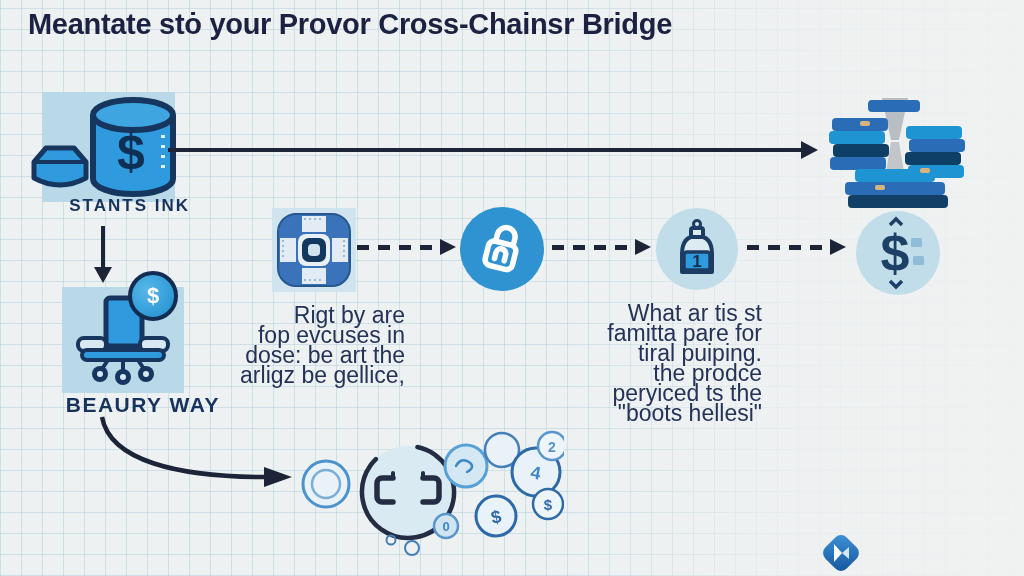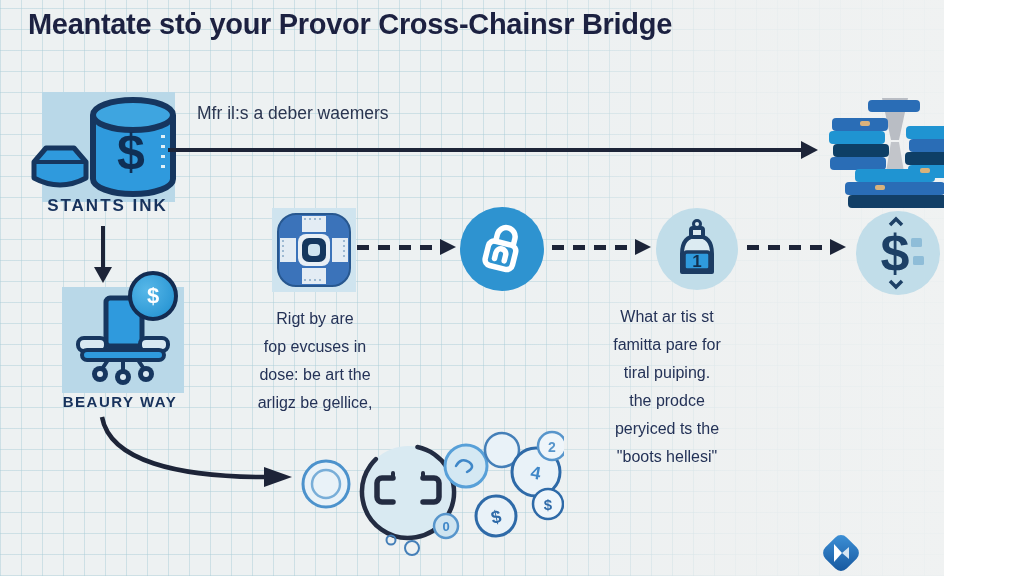--- a/index.html
+++ b/index.html
@@ -1,59 +1,58 @@
 <!DOCTYPE html>
 <html><head>
 <meta charset="utf-8">
 <style>
   html,body{margin:0;padding:0;}
   #canvas{
-    position:relative;width:908px;height:576px;overflow:hidden;
+    position:relative;width:1024px;height:576px;overflow:hidden;
     font-family:"Liberation Sans","DejaVu Sans",sans-serif;
     background-color:#edf1f2;
     background-image:
       linear-gradient(90deg, rgba(237,241,242,0) 55%, rgba(239,241,241,0.8) 78%, rgba(240,242,242,0.9) 100%),
       repeating-linear-gradient(0deg, rgba(167,203,214,0.45) 0 1px, transparent 1px 21px),
       repeating-linear-gradient(90deg, rgba(167,203,214,0.45) 0 1px, transparent 1px 21px);
-    padding-left: 36px;
   }
   .abs{position:absolute;}
   .title{
     left:28px;top:8px;width:760px;
     font-size:29px;font-weight:800;color:#1c2141;letter-spacing:-0.3px;
   }
   .annotation{
     left:197px;top:103px;font-size:17.5px;color:#2a3550;
   }
   .panel{background:#b9d8e8;}
   .node-label{
-    font-weight:800;color:#17325c;text-align:center;letter-spacing:2px;font-size:17px;
-  }
-  .node-label.big{font-size:15px;letter-spacing:1.5px;}
+    font-weight:800;color:#17325c;text-align:right;letter-spacing:2px;font-size:17px;
+  }
+  .node-label.big{font-size:21px;letter-spacing:1.5px;}
   
   .h-arrow{height:4px;background:#1d2438;}
   .h-arrow::after{
     content:"";position:absolute;right:-16px;top:-7px;
     border-left:17px solid #1d2438;border-top:9px solid transparent;border-bottom:9px solid transparent;
   }
   .v-arrow{width:4px;background:#1d2438;}
   .v-arrow::after{
     content:"";position:absolute;left:-7px;bottom:-15px;
     border-top:16px solid #1d2438;border-left:9px solid transparent;border-right:9px solid transparent;
   }
   .dash-arrow{
     height:5px;
     background:repeating-linear-gradient(90deg,#1d2438 0 12px,transparent 12px 21px);
   }
   .dash-arrow::after{
     content:"";position:absolute;right:-15px;top:-6px;
     border-left:16px solid #1d2438;border-top:8px solid transparent;border-bottom:8px solid transparent;
   }
   .step-text{
-    font-size:16px;line-height:28px;color:#243257;text-align:center;
+    font-size:23px;line-height:20px;color:#243257;text-align:right;
     white-space:pre-line;font-weight:500;
   }
   .coin{
     width:50px;height:50px;border-radius:50%;
     border:4px solid #132c52;box-sizing:border-box;
     background:radial-gradient(circle at 35% 35%, #57b7e8, #1e8ecf);
     display:flex;align-items:center;justify-content:center;
     color:#fff;font-weight:800;font-size:22px;
   }
   .logo-text{
@@ -74,21 +73,20 @@
     <ellipse cx="50" cy="22" rx="40" ry="15" fill="#3ea5e0" stroke="#16365f" stroke-width="6"></ellipse>
     <path d="M80 42 V80" stroke="#dff0f8" stroke-width="4" stroke-dasharray="3 7"></path>
     <text x="48" y="76" font-size="50" font-weight="bold" fill="#0f2f55" text-anchor="middle">$</text>
   </svg>
   <svg class="abs" style="left:26px;top:138px;" width="68" height="58" viewBox="0 0 68 58">
     <path d="M8 24 L20 10 H48 L60 24 V40 Q34 54 8 40 Z" fill="#2f9add" stroke="#16365f" stroke-width="5" stroke-linejoin="round"></path>
     <path d="M8 24 H60" stroke="#16365f" stroke-width="4"></path>
   </svg>
   <div class="abs node-label" style="left:25px;top:196px;width:165px;">STANTS INK</div>
 
-  <div class="abs annotation">Mfr il:s a deber waemers</div>
   <div class="abs h-arrow" style="left:168px;top:148px;width:634px;"></div>
 
   <svg class="abs" style="left:820px;top:90px;" width="150" height="128" viewBox="0 0 150 128">
     <path d="M62 8 H88 L79 50 H71 Z" fill="#b9bdc4"></path>
     <path d="M71 52 H79 L86 94 H64 Z" fill="#c2c5ca"></path>
     <rect x="48" y="10" width="52" height="12" rx="4" fill="#2a6db6"></rect>
     <rect x="12" y="28" width="56" height="13" rx="4" fill="#2a6db6"></rect>
     <rect x="9" y="41" width="56" height="13" rx="4" fill="#1f94d2"></rect>
     <rect x="13" y="54" width="56" height="13" rx="4" fill="#0e3f66"></rect>
     <rect x="10" y="67" width="56" height="13" rx="4" fill="#2a6db6"></rect>

